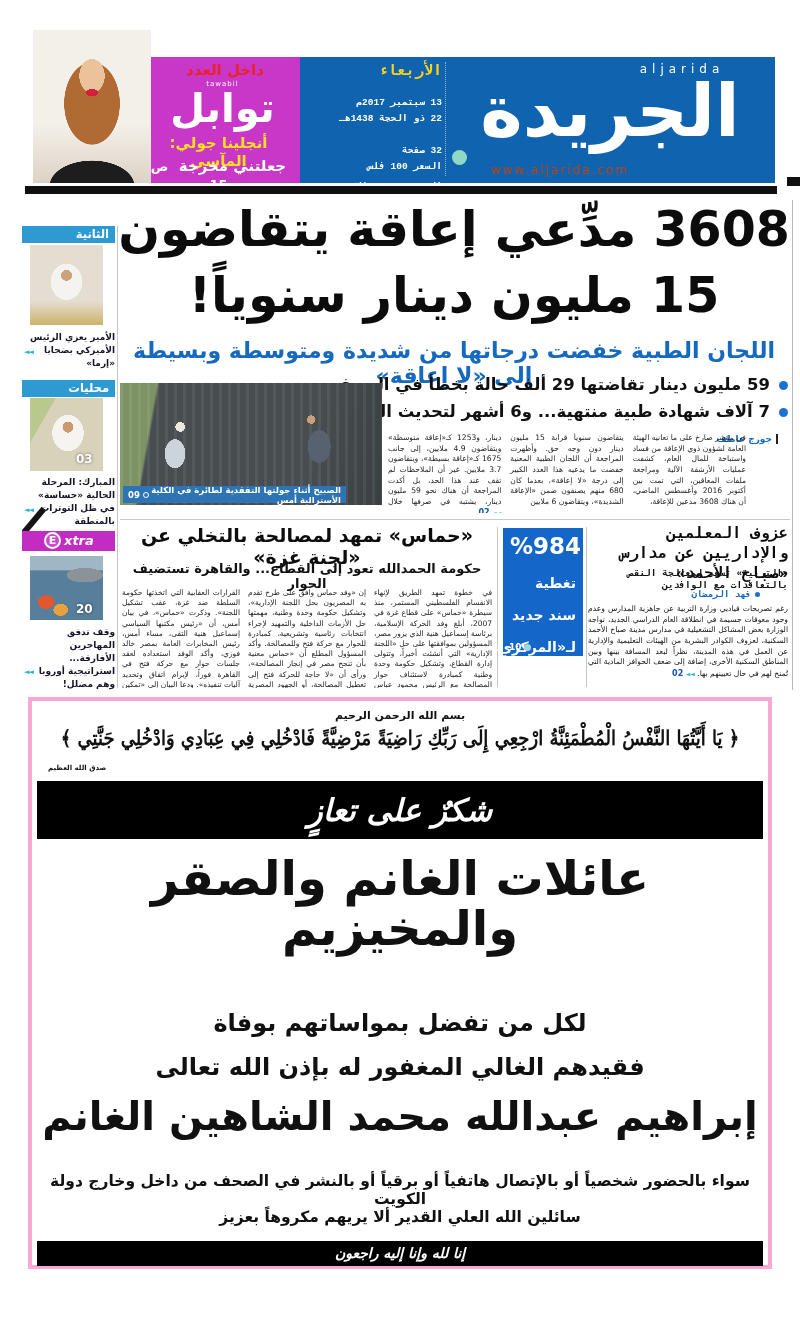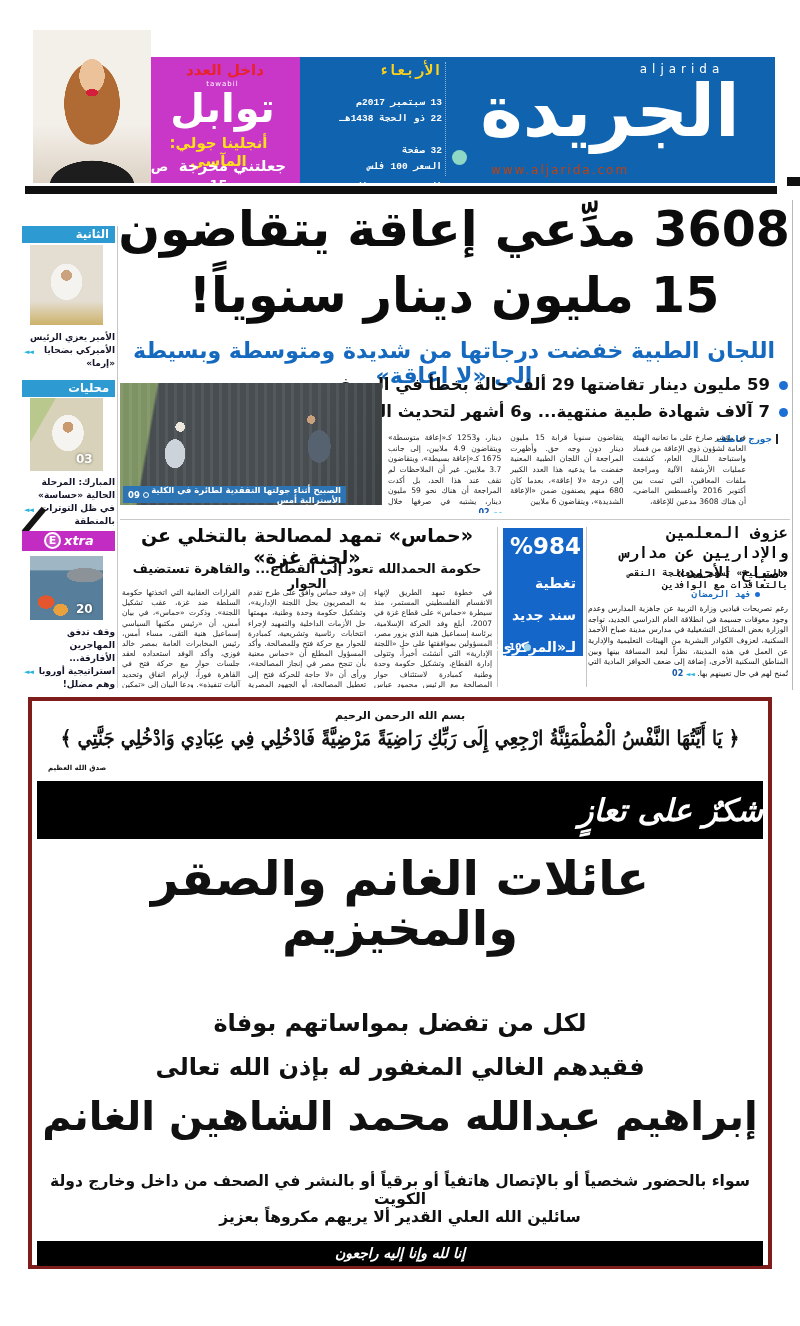--- a/index.html
+++ b/index.html
@@ -108,27 +108,27 @@
   .bond-pct{font-size:23px;font-weight:bold;direction:ltr;text-align:right;}
   .bond-line{font-size:14px;font-weight:bold;margin-top:16px;text-align:right;}
   .bond-pg{position:absolute;left:6px;bottom:4px;font-size:9px;font-weight:bold;direction:ltr;}
   .bond-pg .pgdot{display:inline-block;width:7px;height:7px;border-radius:50%;background:#9fd4e8;vertical-align:middle;margin-left:2px;}
   .hamas-h{left:122px;top:524px;width:370px;font-size:19px;color:#0d0d0d;}
   .hamas-sub{left:122px;top:561px;width:370px;font-size:13px;}
   .hamas-cols{left:122px;top:588px;width:370px;height:100px;display:flex;gap:8px;overflow:hidden;}
   .hamas-cols .bodycol{font-size:7.5px;line-height:1.36;}
 
   
-  .obit{left:28px;top:697px;width:744px;height:572px;border:4px solid #7f1d1d;background:#fff;}
+  .obit{left:28px;top:697px;width:744px;height:572px;border:4px solid #f9a8d4;background:#fff;}
   .obit .abs{position:absolute;}
   .ob-basmala{top:8px;width:100%;font-size:11px;}
   .ob-verse{top:26px;width:100%;font-size:18px;font-family:"DejaVu Serif",serif;transform:scaleY(1.12);}
   .ob-attr{top:63px;right:auto;left:16px;font-size:7px;font-weight:bold;}
   .ob-band1{top:80px;left:5px;right:5px;height:58px;background:#000;color:#fff;
-            font-family:"DejaVu Serif",serif;font-style:italic;font-weight:bold;font-size:31px;line-height:58px;}
+            font-family:"DejaVu Serif",serif;font-style:italic;font-weight:bold;font-size:31px;line-height:58px;text-align:center;}
   .ob-families{top:152px;width:100%;font-size:48px;line-height:1.05;}
   .ob-t1{top:262px;width:100%;font-size:24px;}
   .ob-t2{top:308px;width:100%;font-size:24px;}
   .ob-t3{top:352px;width:100%;font-size:24px;}
   .ob-name{top:392px;width:100%;font-size:40px;}
   .ob-detail{top:471px;width:100%;font-size:15.5px;}
   .ob-prayer{top:507px;width:100%;font-size:15.5px;}
   .ob-band2{top:540px;left:5px;right:5px;height:25px;background:#000;color:#fff;
             font-family:"DejaVu Serif",serif;font-style:italic;font-weight:bold;font-size:14px;line-height:25px;text-align:center;}
 </style>

